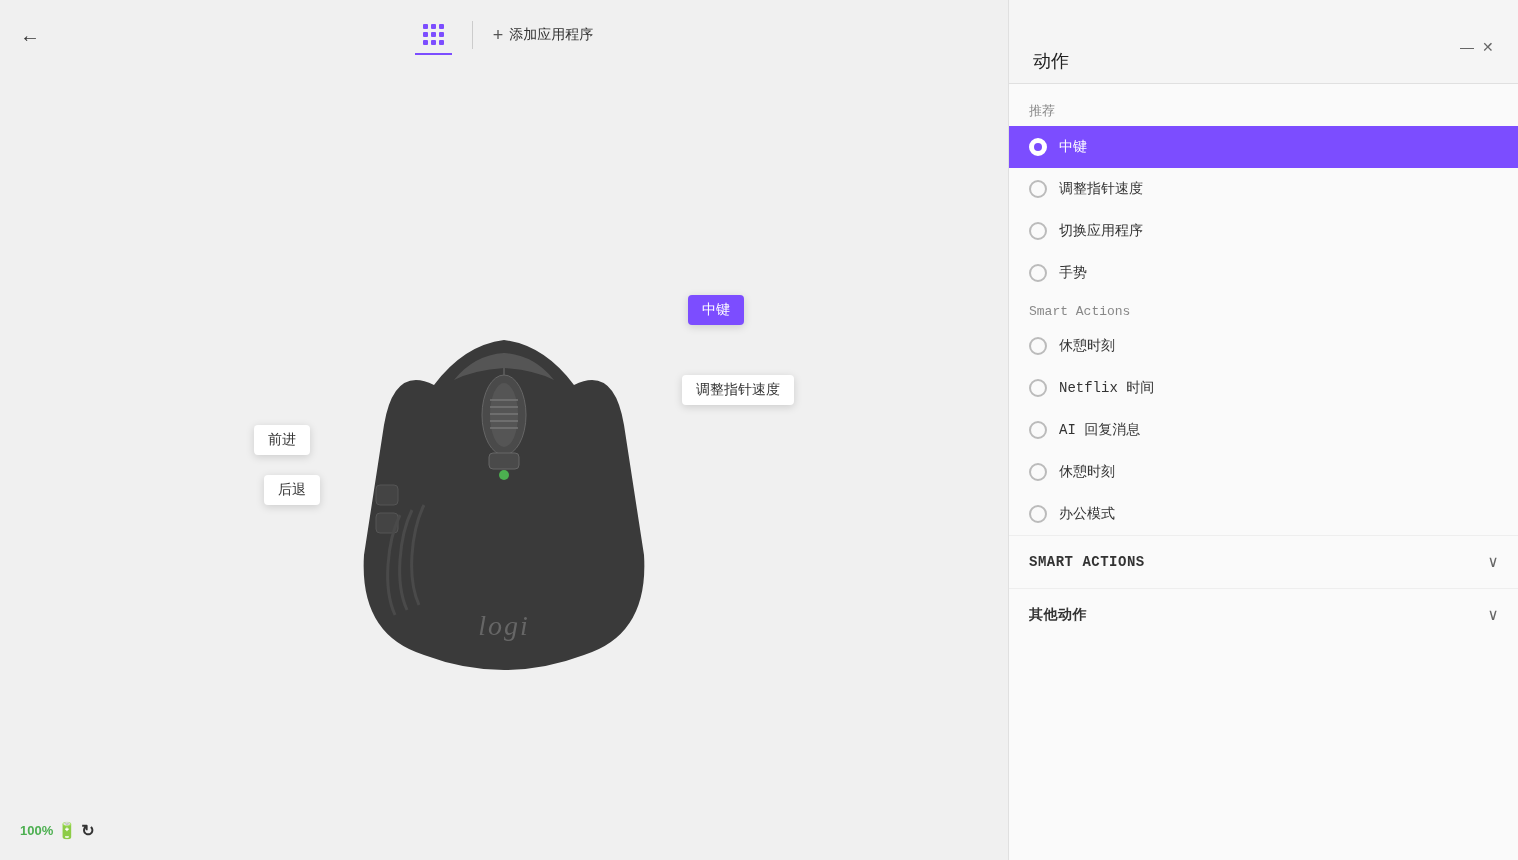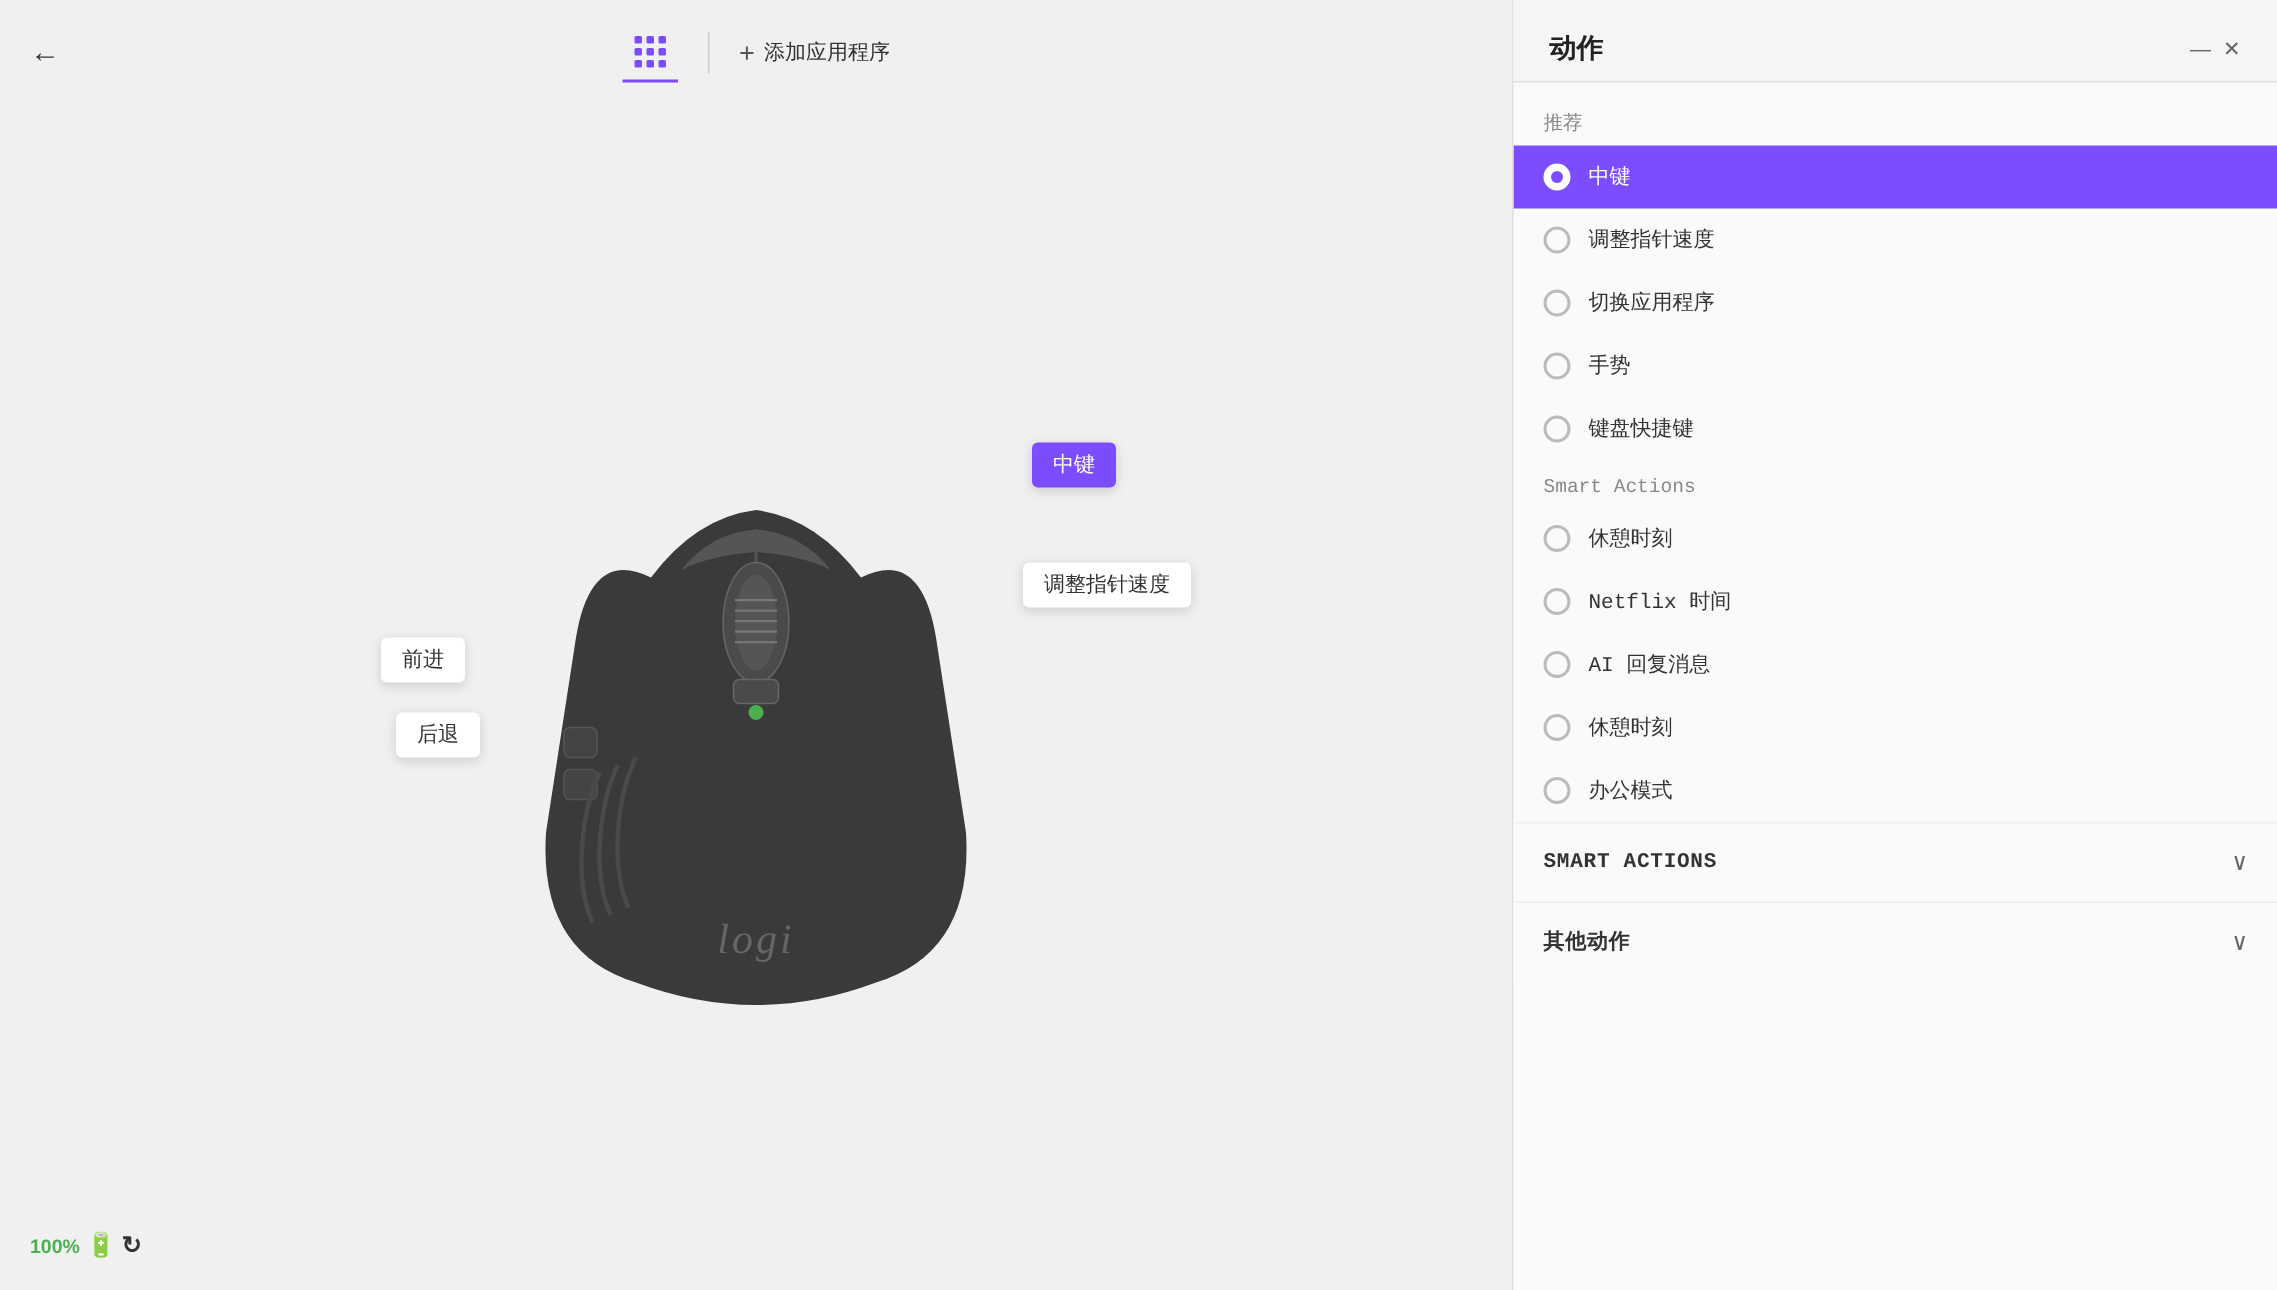--- a/index.html
+++ b/index.html
@@ -163,21 +163,22 @@
       padding: 20px 24px 10px;
       background: #f5f5f5;
       border-bottom: 1px solid #e0e0e0;
       display: flex;
       align-items: center;
       justify-content: space-between;
     }
     .panel-title {
       font-size: 18px;
       color: #222;
-      font-weight: 700;
+      font-weight: 400;
+      margin-top: 29px;
     }
     .window-controls {
       display: flex;
       gap: 10px;
       align-items: center;
     }
     .win-btn {
       width: 12px;
       height: 12px;
       background: none;
@@ -416,24 +417,20 @@
         <span class="action-label">调整指针速度</span>
       </div>
       <div class="action-item">
         <div class="radio-circle"></div>
         <span class="action-label">切换应用程序</span>
       </div>
       <div class="action-item">
         <div class="radio-circle"></div>
         <span class="action-label">手势</span>
       </div>
-      <div class="action-item">
-        <div class="radio-circle"></div>
-        <span class="action-label">键盘快捷键</span>
-      </div>
     </div>
 
     <div class="section-label">Smart Actions</div>
 
     <div>
       <div class="action-item">
         <div class="radio-circle"></div>
         <span class="action-label">休憩时刻</span>
       </div>
       <div class="action-item">

